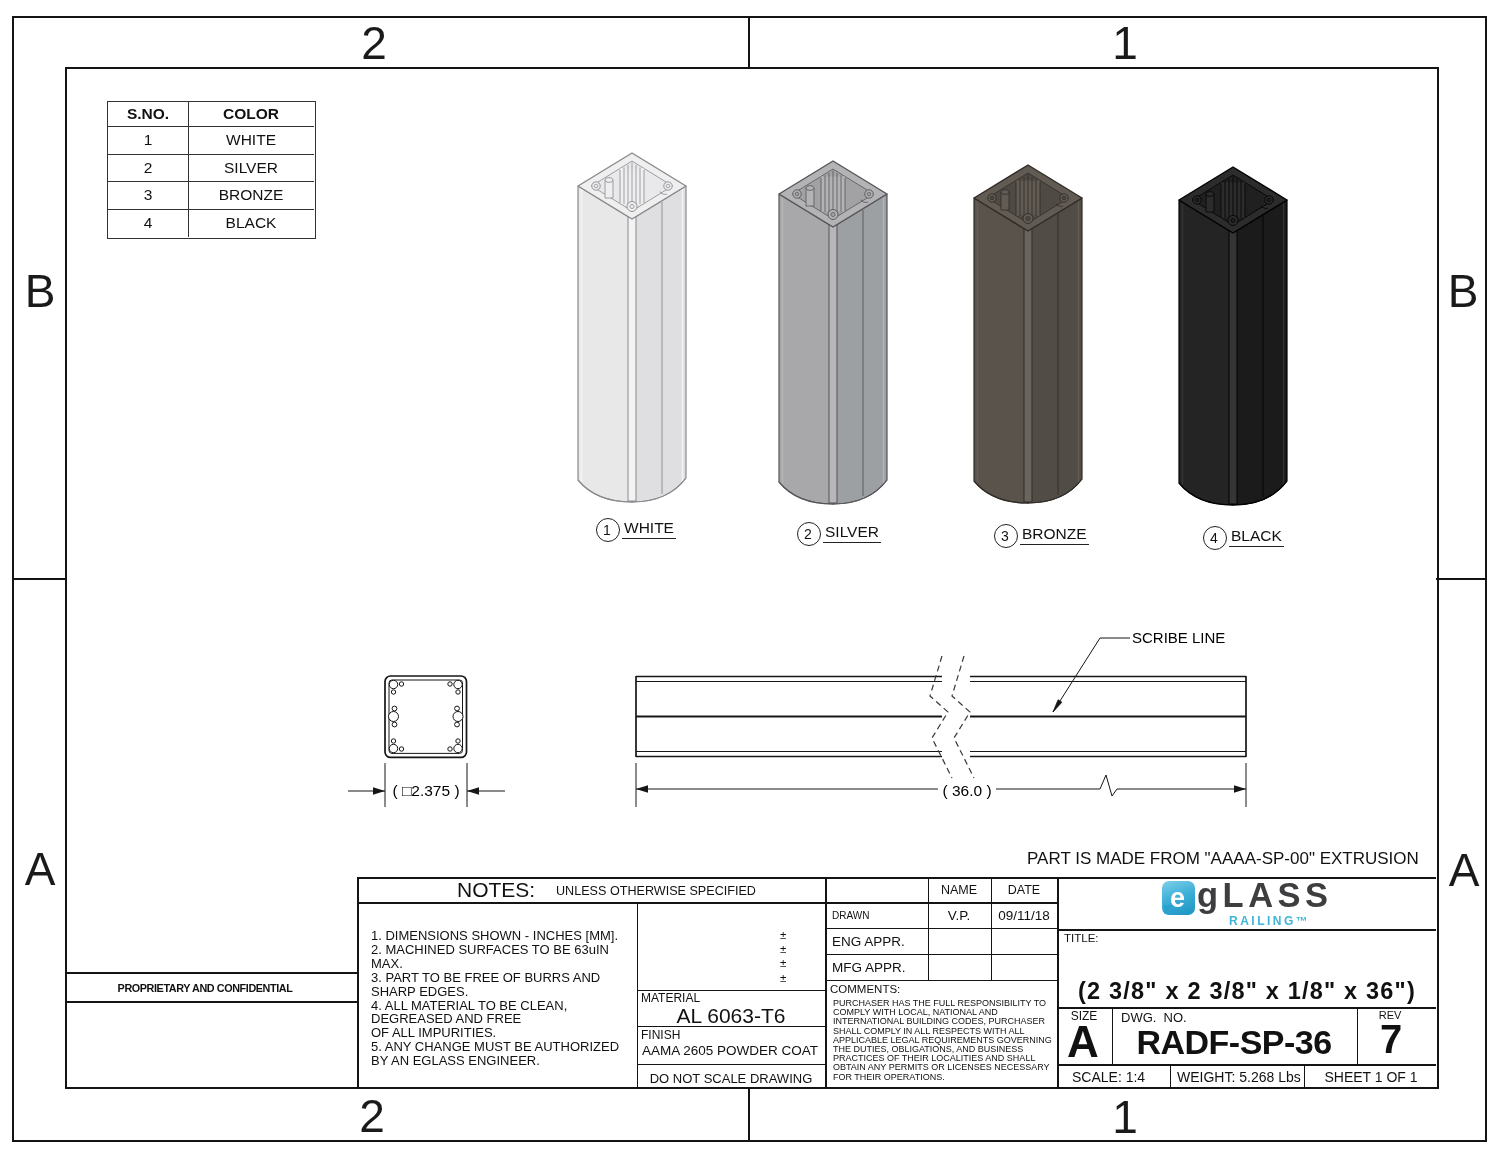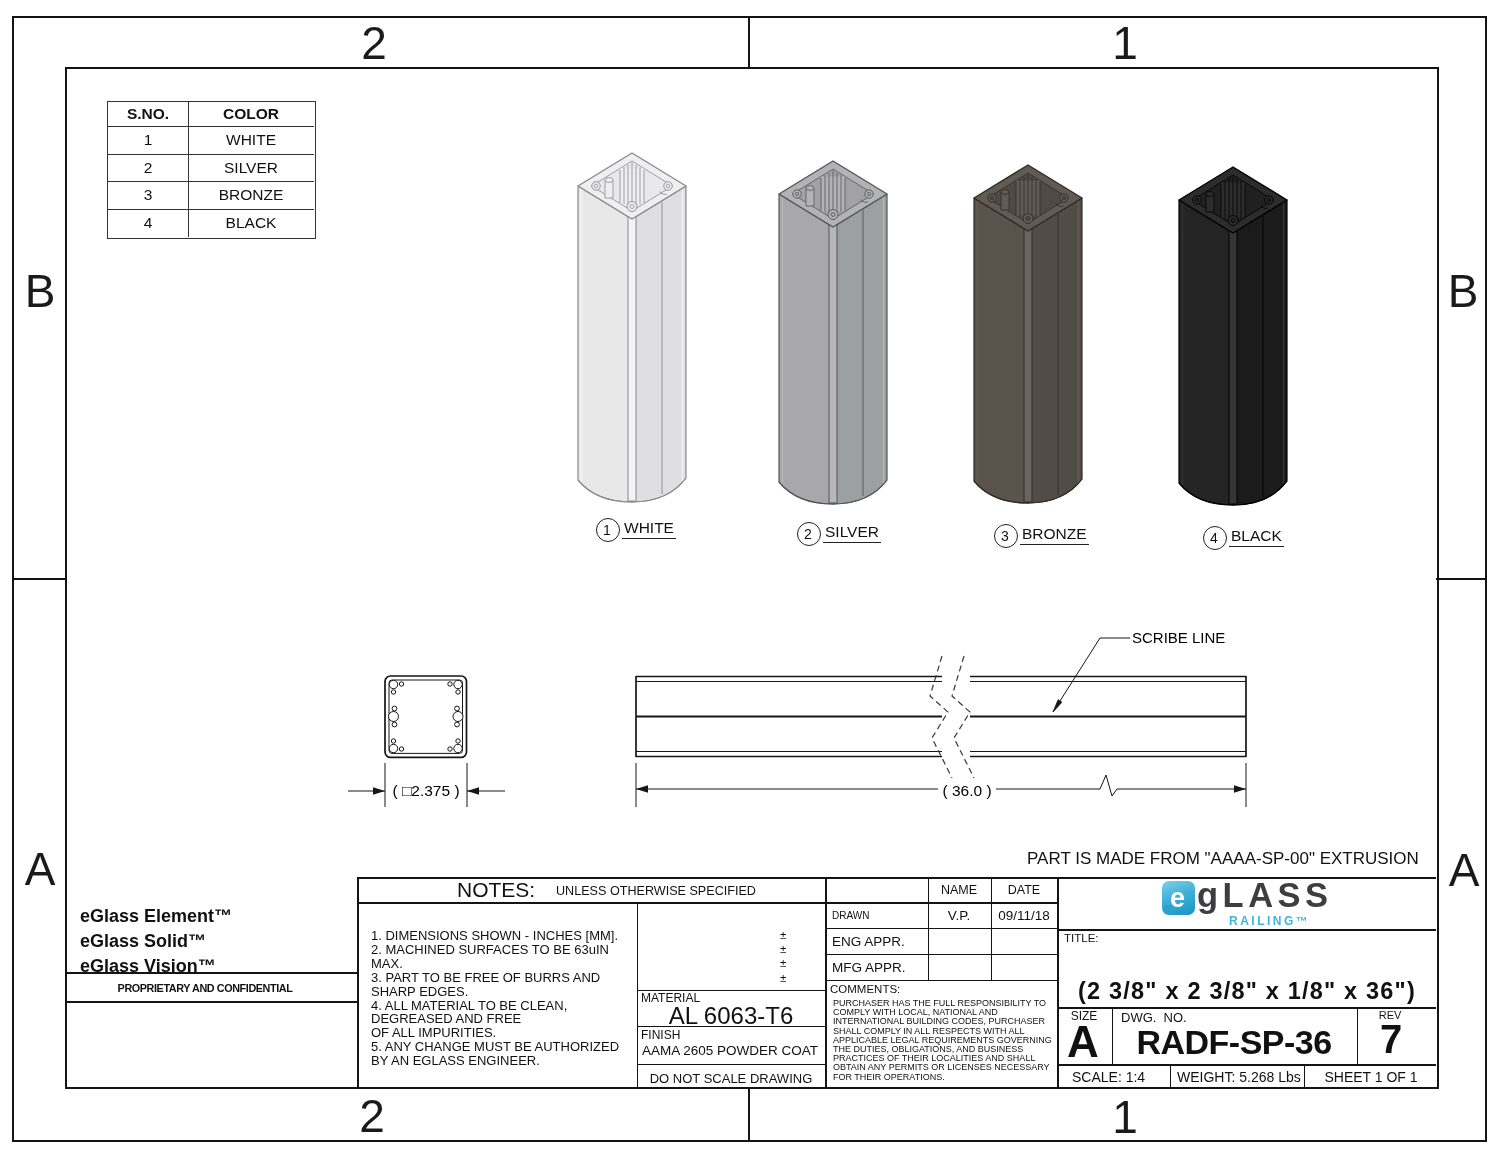--- a/index.html
+++ b/index.html
@@ -246,21 +246,20 @@
     <line x1="306" y1="189" x2="608" y2="189"></line>
     <line x1="666" y1="189" x2="770" y2="189"></line>
     <path d="M770,189 L776,175 L782,196 L787,189"></path>
     <line x1="787" y1="189" x2="916" y2="189"></line>
   </g>
   <path d="M306,189 L318,185.3 L318,192.7 Z" fill="#161616"></path>
   <path d="M916,189 L904,185.3 L904,192.7 Z" fill="#161616"></path>
   <text x="637" y="195.5" text-anchor="middle" font-size="15.5">( 36.0 )</text>
 </svg>
 
-<div class="t" style="left:80px;top:904px;font-size:18px;font-weight:bold;line-height:25px;">eGlass Element™<br>eGlass Solid™<br>eGlass Vision™</div>
 <div class="hl" style="left:66px;top:972px;width:292px;"></div>
 <div class="t ctr" style="left:205px;top:988px;font-size:10.8px;font-weight:bold;letter-spacing:-0.4px;">PROPRIETARY AND CONFIDENTIAL</div>
 <div class="hl" style="left:66px;top:1001px;width:292px;"></div>
 <div class="t" style="left:1027px;top:849px;font-size:17px;">PART IS MADE FROM "AAAA-SP-00" EXTRUSION</div>
 
 <div class="hl" style="left:357px;top:877px;width:1079px;height:2px;"></div>
 <div class="vl" style="left:357px;top:877px;height:211px;width:2px;"></div>
 <div class="hl" style="left:357px;top:902px;width:700px;"></div>
 <div class="vl" style="left:637px;top:902px;height:186px;width:1.2px;"></div>
 <div class="vl" style="left:825px;top:877px;height:211px;"></div>
@@ -279,21 +278,21 @@
 <div class="vl" style="left:1112px;top:1007px;height:57px;width:1.2px;"></div>
 <div class="vl" style="left:1357px;top:1007px;height:57px;width:1.2px;"></div>
 <div class="vl" style="left:1170px;top:1064px;height:24px;width:1.2px;"></div>
 <div class="vl" style="left:1304px;top:1064px;height:24px;width:1.2px;"></div>
 
 <div class="t vctr" style="left:457px;top:890px;font-size:21px;">NOTES:</div>
 <div class="t vctr" style="left:556px;top:891px;font-size:12.6px;">UNLESS OTHERWISE SPECIFIED</div>
 <div class="t" style="left:371px;top:929px;font-size:13px;line-height:13.9px;">1. DIMENSIONS SHOWN - INCHES [MM].<br>2. MACHINED SURFACES TO BE 63uIN<br>MAX.<br>3. PART TO BE FREE OF BURRS AND<br>SHARP EDGES.<br>4. ALL MATERIAL TO BE CLEAN,<br>DEGREASED AND FREE<br>OF ALL IMPURITIES.<br>5. ANY CHANGE MUST BE AUTHORIZED<br>BY AN EGLASS ENGINEER.</div>
 <div class="t" style="left:780px;top:928px;font-size:11.5px;line-height:14.2px;">±<br>±<br>±<br>±</div>
 <div class="t" style="left:641px;top:991px;font-size:12px;">MATERIAL</div>
-<div class="t ctr" style="left:731px;top:1016px;font-size:24px;">AL 6063-T6</div>
+<div class="t ctr" style="left:731px;top:1016px;font-size:21px;">AL 6063-T6</div>
 <div class="t" style="left:641px;top:1028px;font-size:12px;">FINISH</div>
 <div class="t ctr" style="left:730px;top:1050px;font-size:13.5px;">AAMA 2605 POWDER COAT</div>
 <div class="t ctr" style="left:731px;top:1078px;font-size:13px;text-align:center;">DO NOT SCALE DRAWING</div>
 
 <div class="t ctr" style="left:959px;top:890px;font-size:12.5px;">NAME</div>
 <div class="t ctr" style="left:1024px;top:890px;font-size:12.5px;">DATE</div>
 <div class="t vctr" style="left:832px;top:915px;font-size:10px;">DRAWN</div>
 <div class="t ctr" style="left:959px;top:915px;font-size:13.5px;">V.P.</div>
 <div class="t ctr" style="left:1024px;top:915px;font-size:13.5px;">09/11/18</div>
 <div class="t vctr" style="left:832px;top:941px;font-size:13.5px;">ENG APPR.</div>

